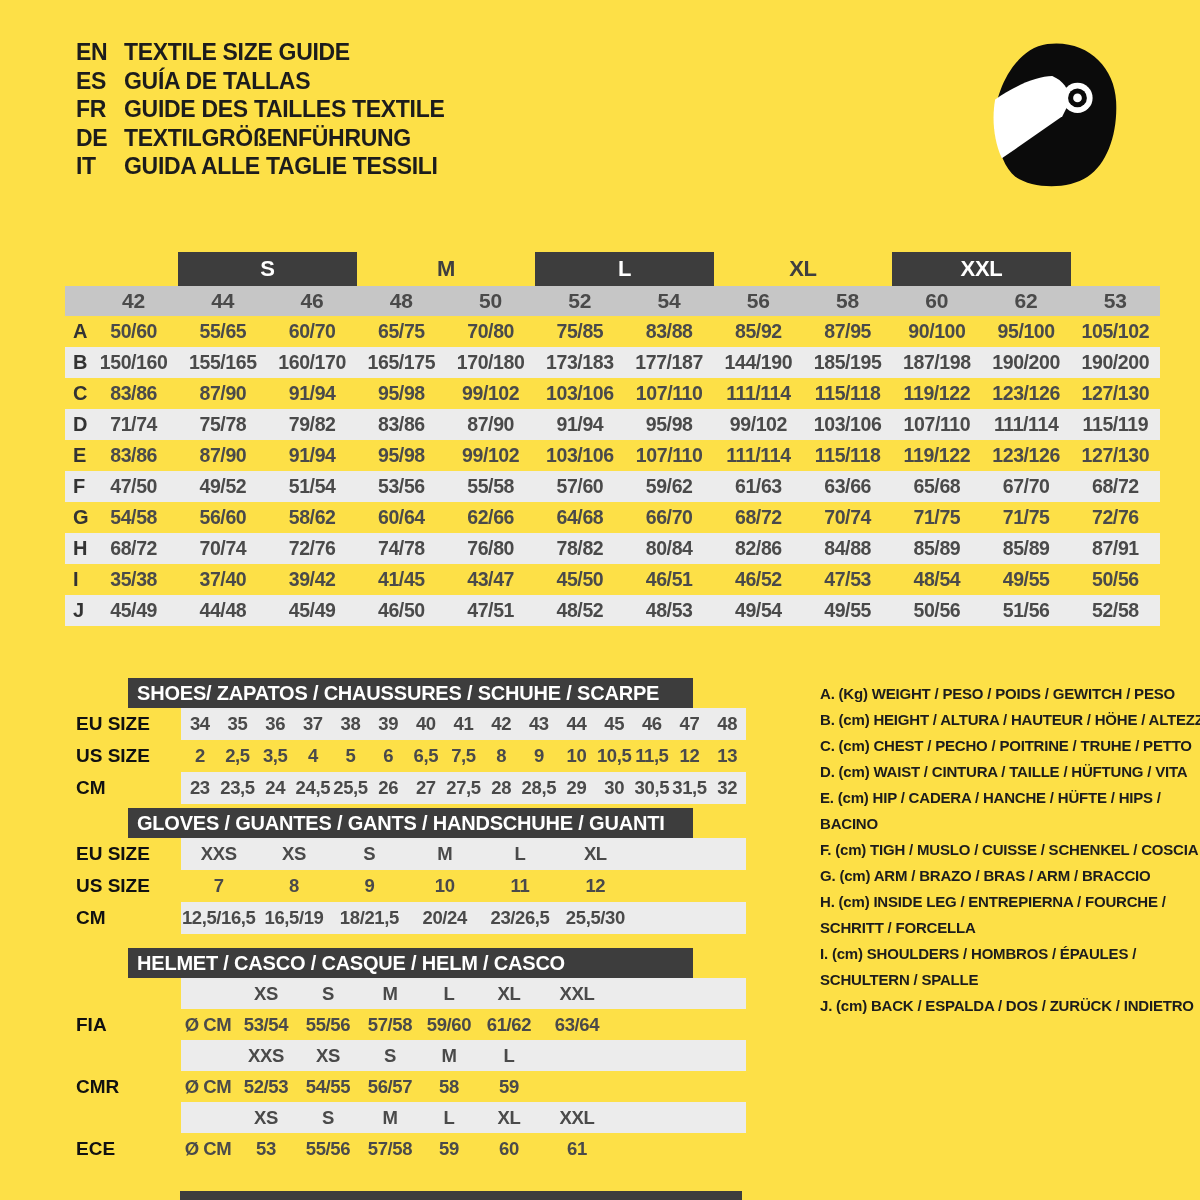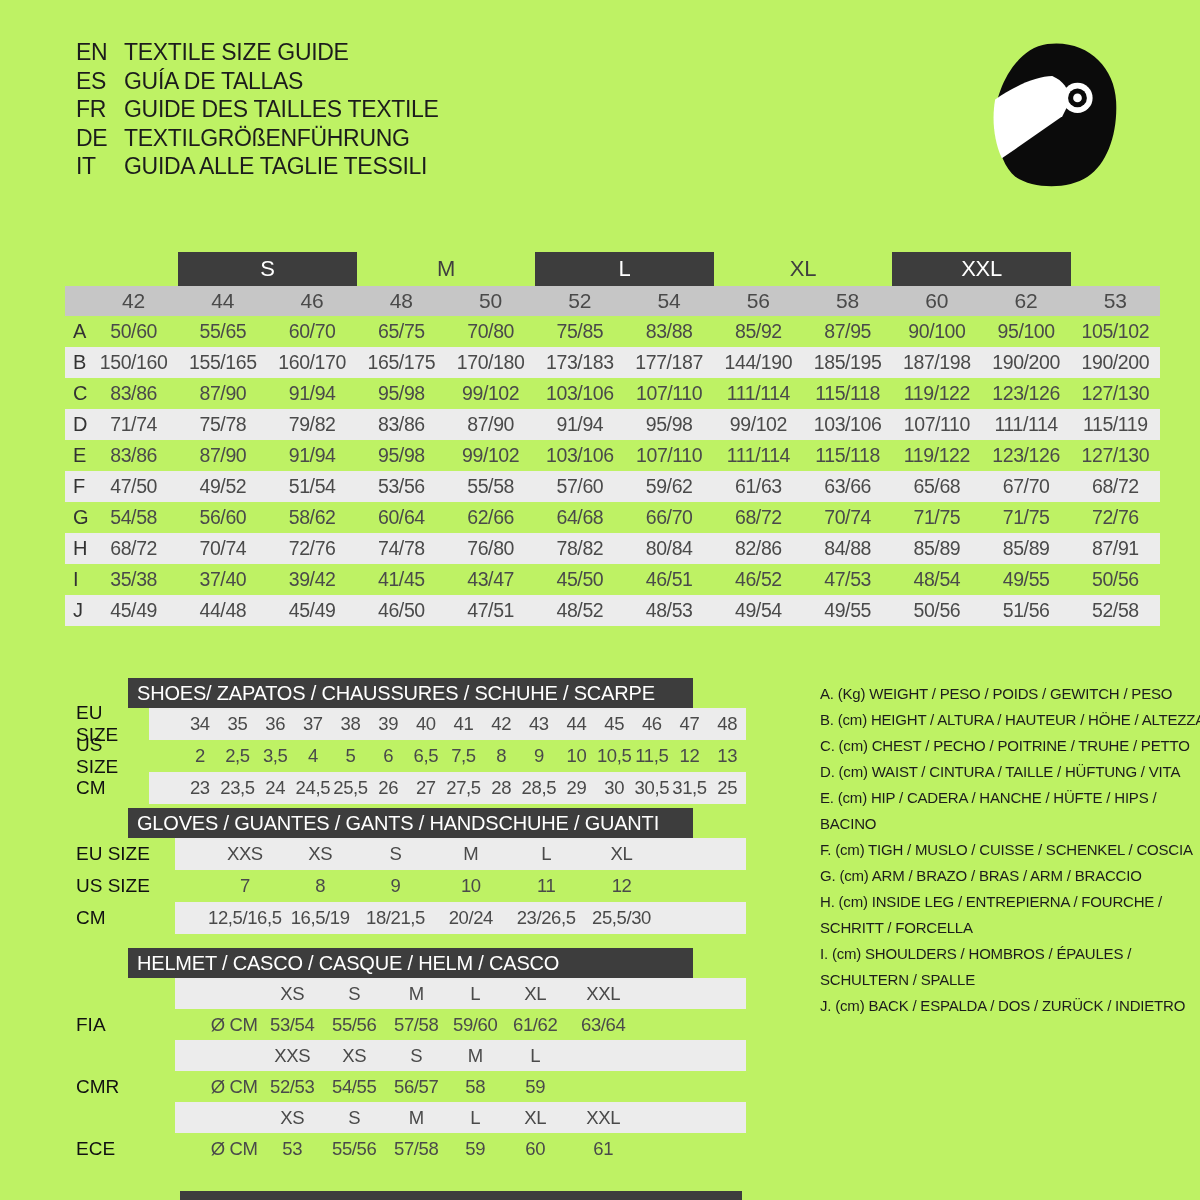--- a/index.html
+++ b/index.html
@@ -1,18 +1,18 @@
 <!DOCTYPE html>
 <html style="--band-dark: #3d3d3d; --band-gray: #c6c6c6; --row-stripe: #ececec; --helmet-black: #0b0b0b;"><head>
 <meta charset="utf-8">
 <style>
   html,body { margin:0; padding:0; background:#fff; }
   .canvas {
-    position:relative; width:1200px; height:1200px; background:#bef264; overflow:hidden;
-    font-family:"Liberation Sans", sans-serif; font-weight:normal; color:#4a4a4a;
+    position:relative; width:1200px; height:1200px; background:#fde047; overflow:hidden;
+    font-family:"Liberation Sans", sans-serif; font-weight:bold; color:#4a4a4a;
   }
 
   
   .lang-block { position:absolute; left:76px; top:38px; }
   .lang-row { display:flex; line-height:28.5px; }
   .lang-code { width:48px; font-size:23px; color:#1c1c1c; letter-spacing:-0.3px; }
   .lang-title { font-size:23px; color:#1c1c1c; letter-spacing:-0.3px; white-space:nowrap; }
 
   
   .helmet-wrap { position:absolute; left:975px; top:26px; width:168px; height:174px; }
@@ -36,21 +36,21 @@
 
   
   .section { position:absolute; left:76px; width:670px; }
   .sec-title { margin-left:52px; width:565px; height:30px; box-sizing:border-box;
                background:var(--band-dark,#3d3d3d); color:#fff; font-size:20px;
                display:flex; align-items:center; padding-left:9px; letter-spacing:-0.2px;
                white-space:nowrap; }
   .sec-row { display:flex;justify-content:space-between; }
   .h32 { height:32px; } .h31 { height:31px; }
   .sec-label { width:104px; display:flex; align-items:center; font-size:19px; color:#111; }
-  .sec-vals { width:565px; display:flex;padding-left:32px; }
+  .sec-vals { width:565px; display:flex; }
   .vals-grid { display:grid; height:100%; }
   .vals-shoes  { width:565px; grid-template-columns:repeat(15, 1fr); }
   .vals-gloves { width:452px; grid-template-columns:repeat(6, 1fr); }
   .vals-helmet { width:432px; grid-template-columns:54px 62px 62px 62px 56px 64px 72px; }
   .v-cell { display:flex; align-items:center; justify-content:center;
             font-size:18.5px; letter-spacing:-0.4px; color:#4a4a4a; }
 
   
   .legend { position:absolute; left:820px; top:681px; width:396px; }
   .legend-item { font-size:15px; line-height:26px; color:#1c1c1c; letter-spacing:-0.2px; }
@@ -332,21 +332,21 @@
               <div class="v-cell">25,5</div>
               <div class="v-cell">26</div>
               <div class="v-cell">27</div>
               <div class="v-cell">27,5</div>
               <div class="v-cell">28</div>
               <div class="v-cell">28,5</div>
               <div class="v-cell">29</div>
               <div class="v-cell">30</div>
               <div class="v-cell">30,5</div>
               <div class="v-cell">31,5</div>
-              <div class="v-cell">25</div>
+              <div class="v-cell">32</div>
             </div>
           </div>
         </div>
       </div>
   </div>
 
   <div class="section" style="top:808px">
     <div class="sec-title">GLOVES / GUANTES / GANTS / HANDSCHUHE / GUANTI</div>
     <div>
         <div class="sec-row h32">

